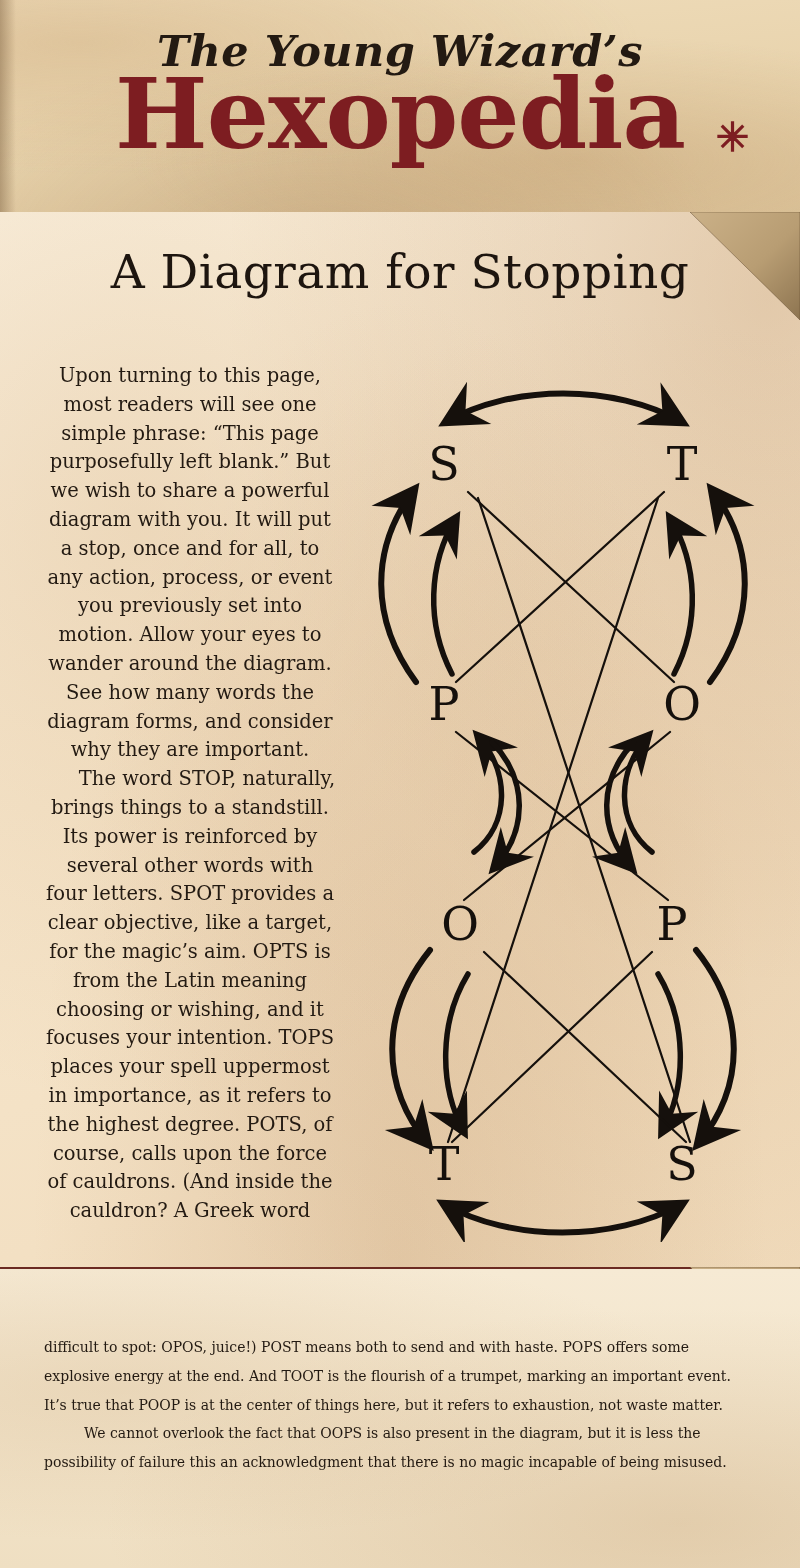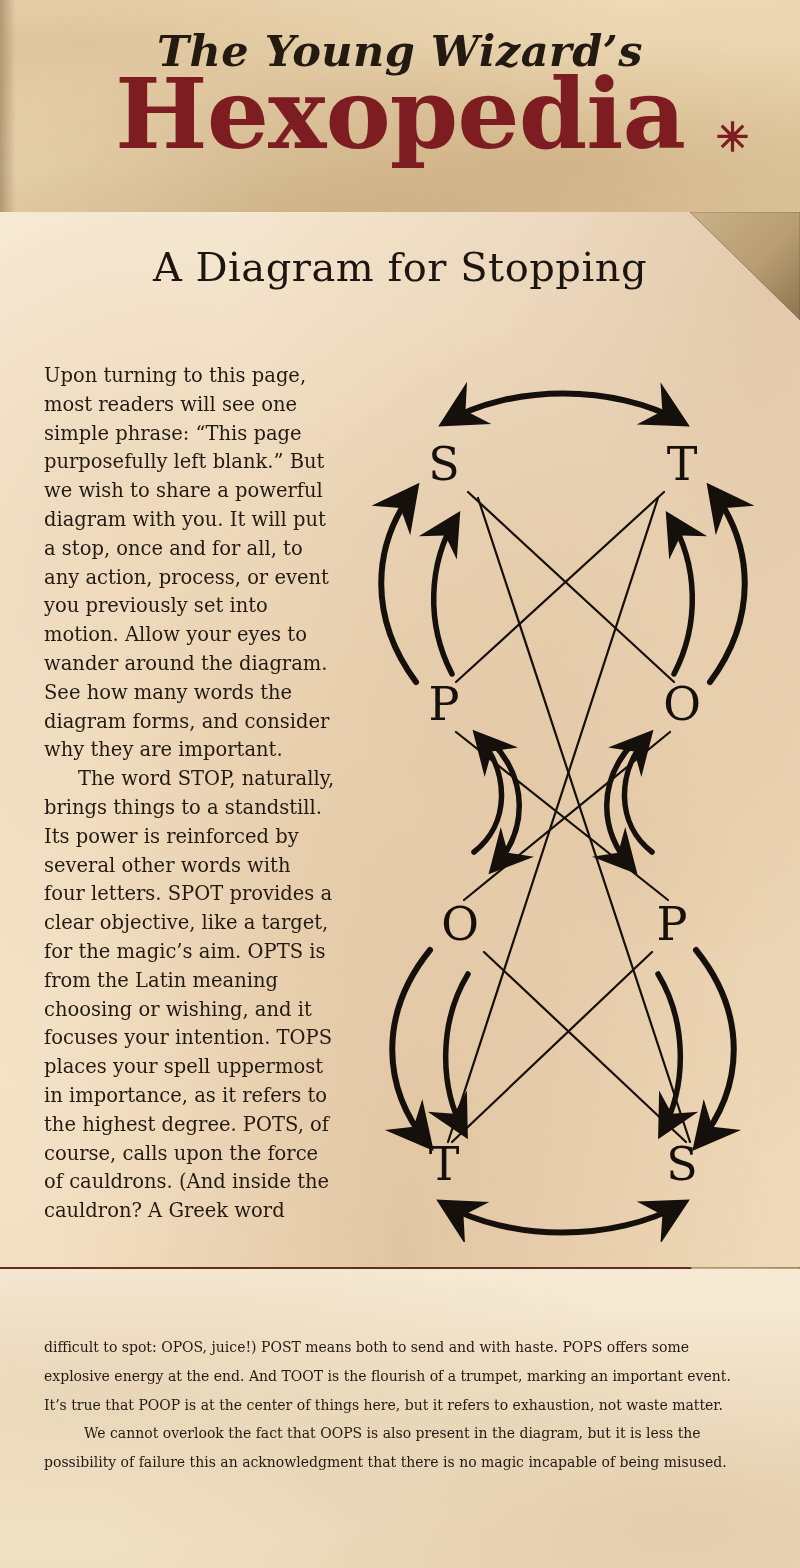--- a/index.html
+++ b/index.html
@@ -104,36 +104,36 @@
     border-bottom: 2px solid #6b2a22;
   }
 
   #article-title {
     position: absolute;
     top: 244px;
     left: 0;
     width: 800px;
     text-align: center;
     font-family: "DejaVu Serif", "Liberation Serif", serif;
-    font-size: 40px;
+    font-size: 47px;
     color: #1d150f;
     letter-spacing: 0.5px;
   }
 
   
   #body-column {
     position: absolute;
     top: 362px;
     left: 44px;
     width: 292px;
     font-family: "DejaVu Serif", "Liberation Serif", serif;
     font-size: 19.5px;
     line-height: 28.8px;
     color: #231a12;
-    text-align: left;
+    text-align: center;
   }
   #body-column p { margin: 0; }
   #body-column p.indent { text-indent: 34px; }
 
   
   #footer-panel {
     top: 1269px;
     height: 299px;
     background-color: #efe0c6;
     background-image:

